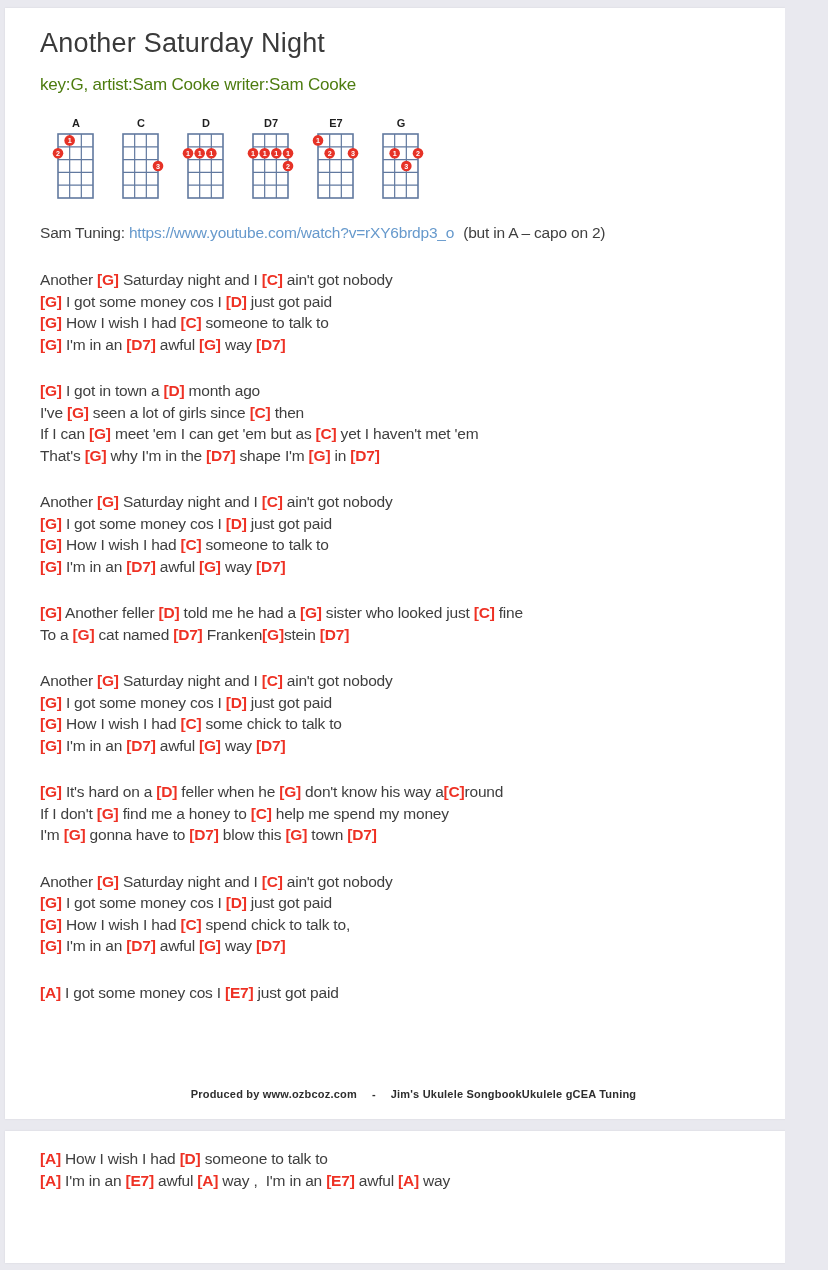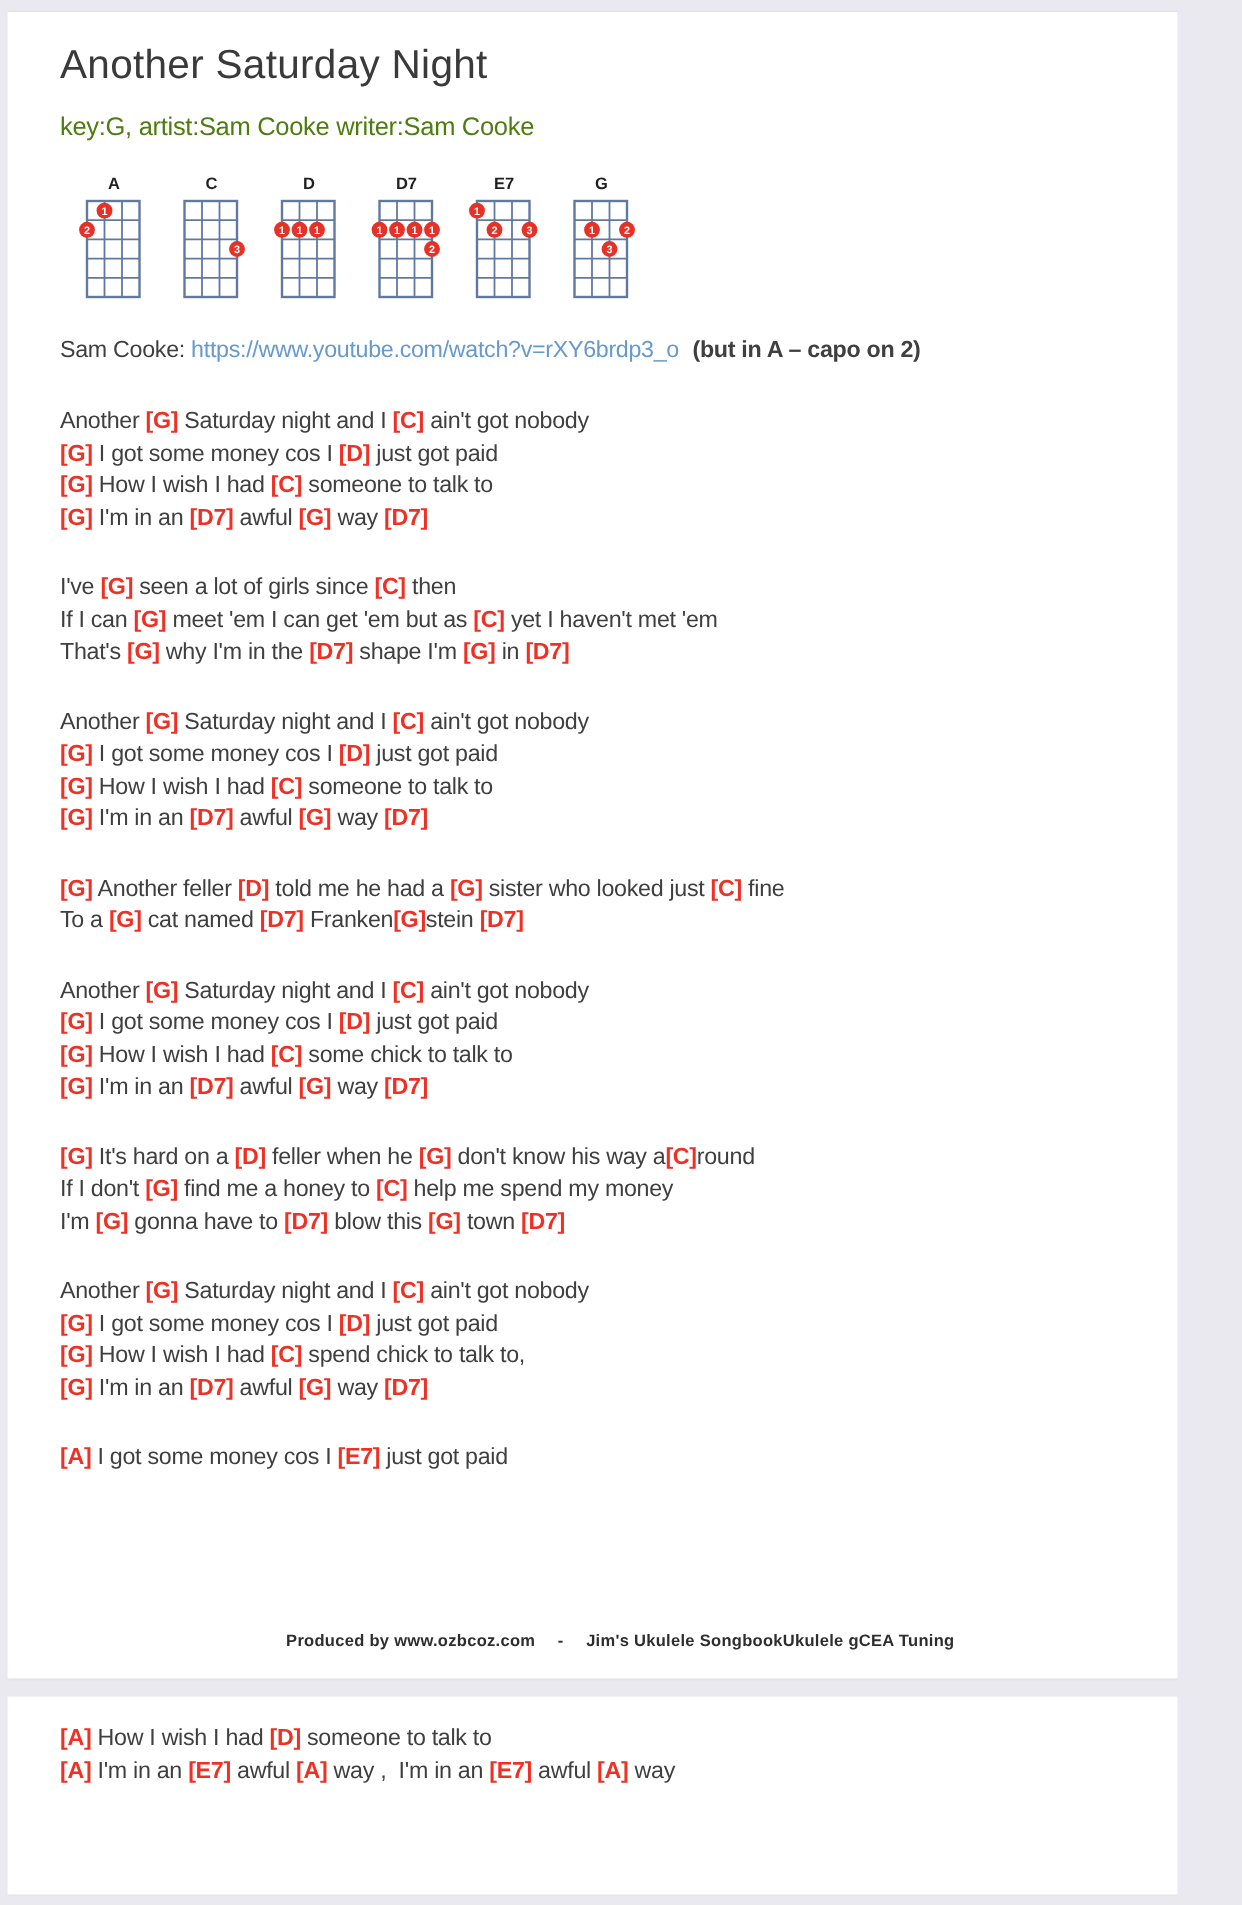--- a/index.html
+++ b/index.html
@@ -13,21 +13,21 @@
   .page{position:absolute;left:5px;width:817px;background:#fff;box-shadow:0 0 2px rgba(0,0,0,0.08);}
   #page1{top:8px;height:1111px;padding:20px 28px 0 35px;}
   #page2{top:1131px;height:132px;padding:17px 12px 0 35px;}
   .title{font-size:27px;line-height:30px;color:#3a3a3a;margin:0;font-weight:400;letter-spacing:0.2px;}
   .meta{font-size:17px;line-height:22px;color:#4d7c0f;margin-top:16px;letter-spacing:-0.2px;}
   .chord-row{display:flex;gap:13px;margin:20px 0 0 10px;}
   .chord{width:52px;}
   .chord-name{font-size:11px;font-weight:bold;color:#1f1f1f;text-align:center;height:14px;line-height:14px;}
   .ref-line{font-size:15.5px;line-height:21px;color:var(--text);margin-top:16px;letter-spacing:-0.2px;}
   .ref-line .lnk{color:var(--link);text-decoration:none;cursor:pointer;}
-  .ref-note{margin-left:9px;font-weight:bold;}
+  .ref-note{margin-left:9px;}
   .song{margin-top:26px;}
   .section{margin-bottom:25px;}
   .line{font-size:15.5px;line-height:21.5px;color:var(--text);letter-spacing:-0.2px;white-space:pre-wrap;}
   .chord-marker{color:var(--chord);font-weight:bold;}
   .footer{position:absolute;left:0;right:0;top:1080px;text-align:center;font-size:11px;color:#2e2e2e;font-weight:600;letter-spacing:0.2px;}
   .footer span{display:inline-block;}
   .f-sep{margin:0 15px;}
   .f-mid{}
 </style>
 </head>
@@ -123,30 +123,31 @@
             <line x1="8" y1="55.2" x2="43" y2="55.2" stroke="var(--grid)" stroke-width="1.2"></line>
             <circle cx="19.666666666666664" cy="23.200000000000003" r="5.3" fill="var(--dot)"></circle>
             <text x="19.666666666666664" y="25.800000000000004" text-anchor="middle" font-size="7.2" font-weight="bold" fill="#fff" font-family="&quot;Liberation Sans&quot;,sans-serif">1</text>
             <circle cx="43" cy="23.200000000000003" r="5.3" fill="var(--dot)"></circle>
             <text x="43" y="25.800000000000004" text-anchor="middle" font-size="7.2" font-weight="bold" fill="#fff" font-family="&quot;Liberation Sans&quot;,sans-serif">2</text>
             <circle cx="31.333333333333332" cy="36" r="5.3" fill="var(--dot)"></circle>
             <text x="31.333333333333332" y="38.6" text-anchor="middle" font-size="7.2" font-weight="bold" fill="#fff" font-family="&quot;Liberation Sans&quot;,sans-serif">3</text>
           </svg></div>
       </div>
 
-    <div class="ref-line"><span>Sam Cooke: </span><a class="lnk">https://www.youtube.com/watch?v=rXY6brdp3_o</a><span class="ref-note">(but in A – capo on 2)</span></div>
+    <div class="ref-line"><span>Sam Tuning: </span><a class="lnk">https://www.youtube.com/watch?v=rXY6brdp3_o</a><span class="ref-note">(but in A – capo on 2)</span></div>
 
     <div class="song">
         <div class="section">
           <div class="line"><span>Another </span><span class="chord-marker">[G]</span><span> Saturday night and I </span><span class="chord-marker">[C]</span><span> ain't got nobody</span></div>
           <div class="line"><span class="chord-marker">[G]</span><span> I got some money cos I </span><span class="chord-marker">[D]</span><span> just got paid</span></div>
           <div class="line"><span class="chord-marker">[G]</span><span> How I wish I had </span><span class="chord-marker">[C]</span><span> someone to talk to</span></div>
           <div class="line"><span class="chord-marker">[G]</span><span> I'm in an </span><span class="chord-marker">[D7]</span><span> awful </span><span class="chord-marker">[G]</span><span> way </span><span class="chord-marker">[D7]</span></div>
         </div>
         <div class="section">
+          <div class="line"><span class="chord-marker">[G]</span><span> I got in town a </span><span class="chord-marker">[D]</span><span> month ago</span></div>
           <div class="line"><span>I've </span><span class="chord-marker">[G]</span><span> seen a lot of girls since </span><span class="chord-marker">[C]</span><span> then</span></div>
           <div class="line"><span>If I can </span><span class="chord-marker">[G]</span><span> meet 'em I can get 'em but as </span><span class="chord-marker">[C]</span><span> yet I haven't met 'em</span></div>
           <div class="line"><span>That's </span><span class="chord-marker">[G]</span><span> why I'm in the </span><span class="chord-marker">[D7]</span><span> shape I'm </span><span class="chord-marker">[G]</span><span> in </span><span class="chord-marker">[D7]</span></div>
         </div>
         <div class="section">
           <div class="line"><span>Another </span><span class="chord-marker">[G]</span><span> Saturday night and I </span><span class="chord-marker">[C]</span><span> ain't got nobody</span></div>
           <div class="line"><span class="chord-marker">[G]</span><span> I got some money cos I </span><span class="chord-marker">[D]</span><span> just got paid</span></div>
           <div class="line"><span class="chord-marker">[G]</span><span> How I wish I had </span><span class="chord-marker">[C]</span><span> someone to talk to</span></div>
           <div class="line"><span class="chord-marker">[G]</span><span> I'm in an </span><span class="chord-marker">[D7]</span><span> awful </span><span class="chord-marker">[G]</span><span> way </span><span class="chord-marker">[D7]</span></div>
         </div>

